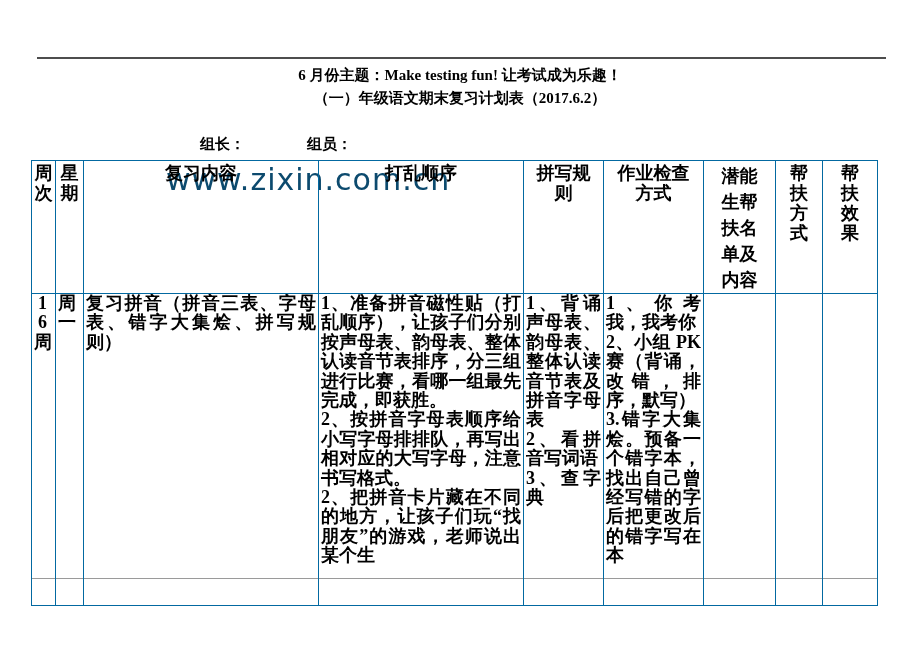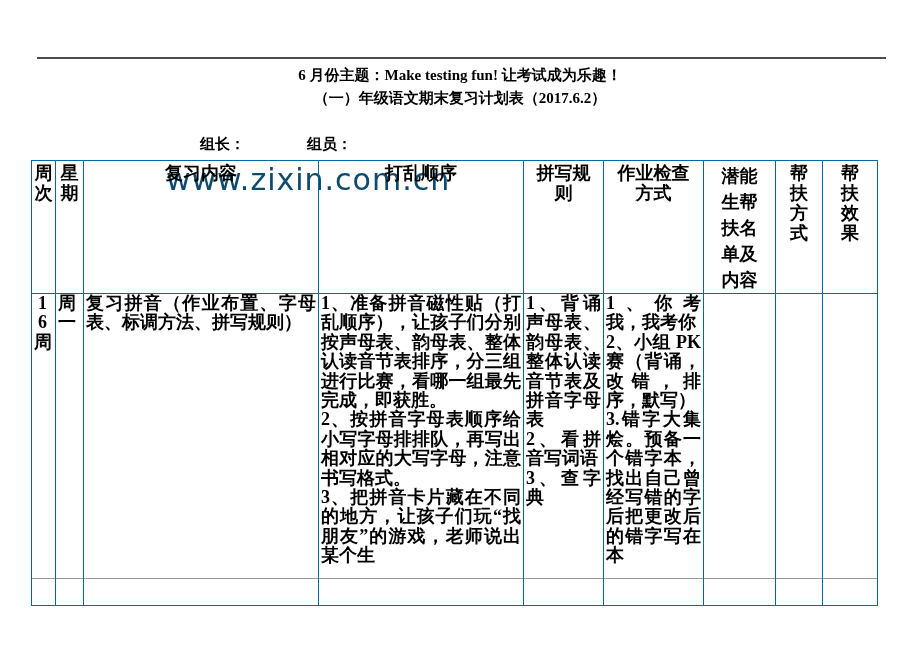--- a/index.html
+++ b/index.html
@@ -88,26 +88,26 @@
             <div class="vwrap w-one">帮扶方式</div>
           </th>
       <th>
             <div class="vwrap w-one">帮扶效果</div>
           </th>
     </tr>
     <tr>
       <td class="week-cell">16周</td>
       <td class="day-cell">周一</td>
       <td>
-            <div class="cell-text">复习拼音（作业布置、字母表、标调方法、拼写规则）</div>
+            <div class="cell-text">复习拼音（拼音三表、字母表、错字大集烩、拼写规则）</div>
           </td>
       <td>
             <div class="para">1、准备拼音磁性贴（打乱顺序），让孩子们分别按声母表、韵母表、整体认读音节表排序，分三组进行比赛，看哪一组最先完成，即获胜。</div>
             <div class="para">2、按拼音字母表顺序给小写字母排排队，再写出相对应的大写字母，注意书写格式。</div>
-            <div class="para">3、把拼音卡片藏在不同的地方，让孩子们玩“找朋友”的游戏，老师说出某个生</div>
+            <div class="para">2、把拼音卡片藏在不同的地方，让孩子们玩“找朋友”的游戏，老师说出某个生</div>
           </td>
       <td>
             <div class="para">1、背诵声母表、韵母表、整体认读音节表及拼音字母表</div>
             <div class="para">2、看拼音写词语</div>
             <div class="para">3、查字典</div>
           </td>
       <td>
             <div class="para">1、你考我，我考你</div>
             <div class="para">2、小组 PK 赛（背诵，改错，排序，默写）</div>
             <div class="para">3.错字大集烩。预备一个错字本，找出自己曾经写错的字后把更改后的错字写在本</div>

